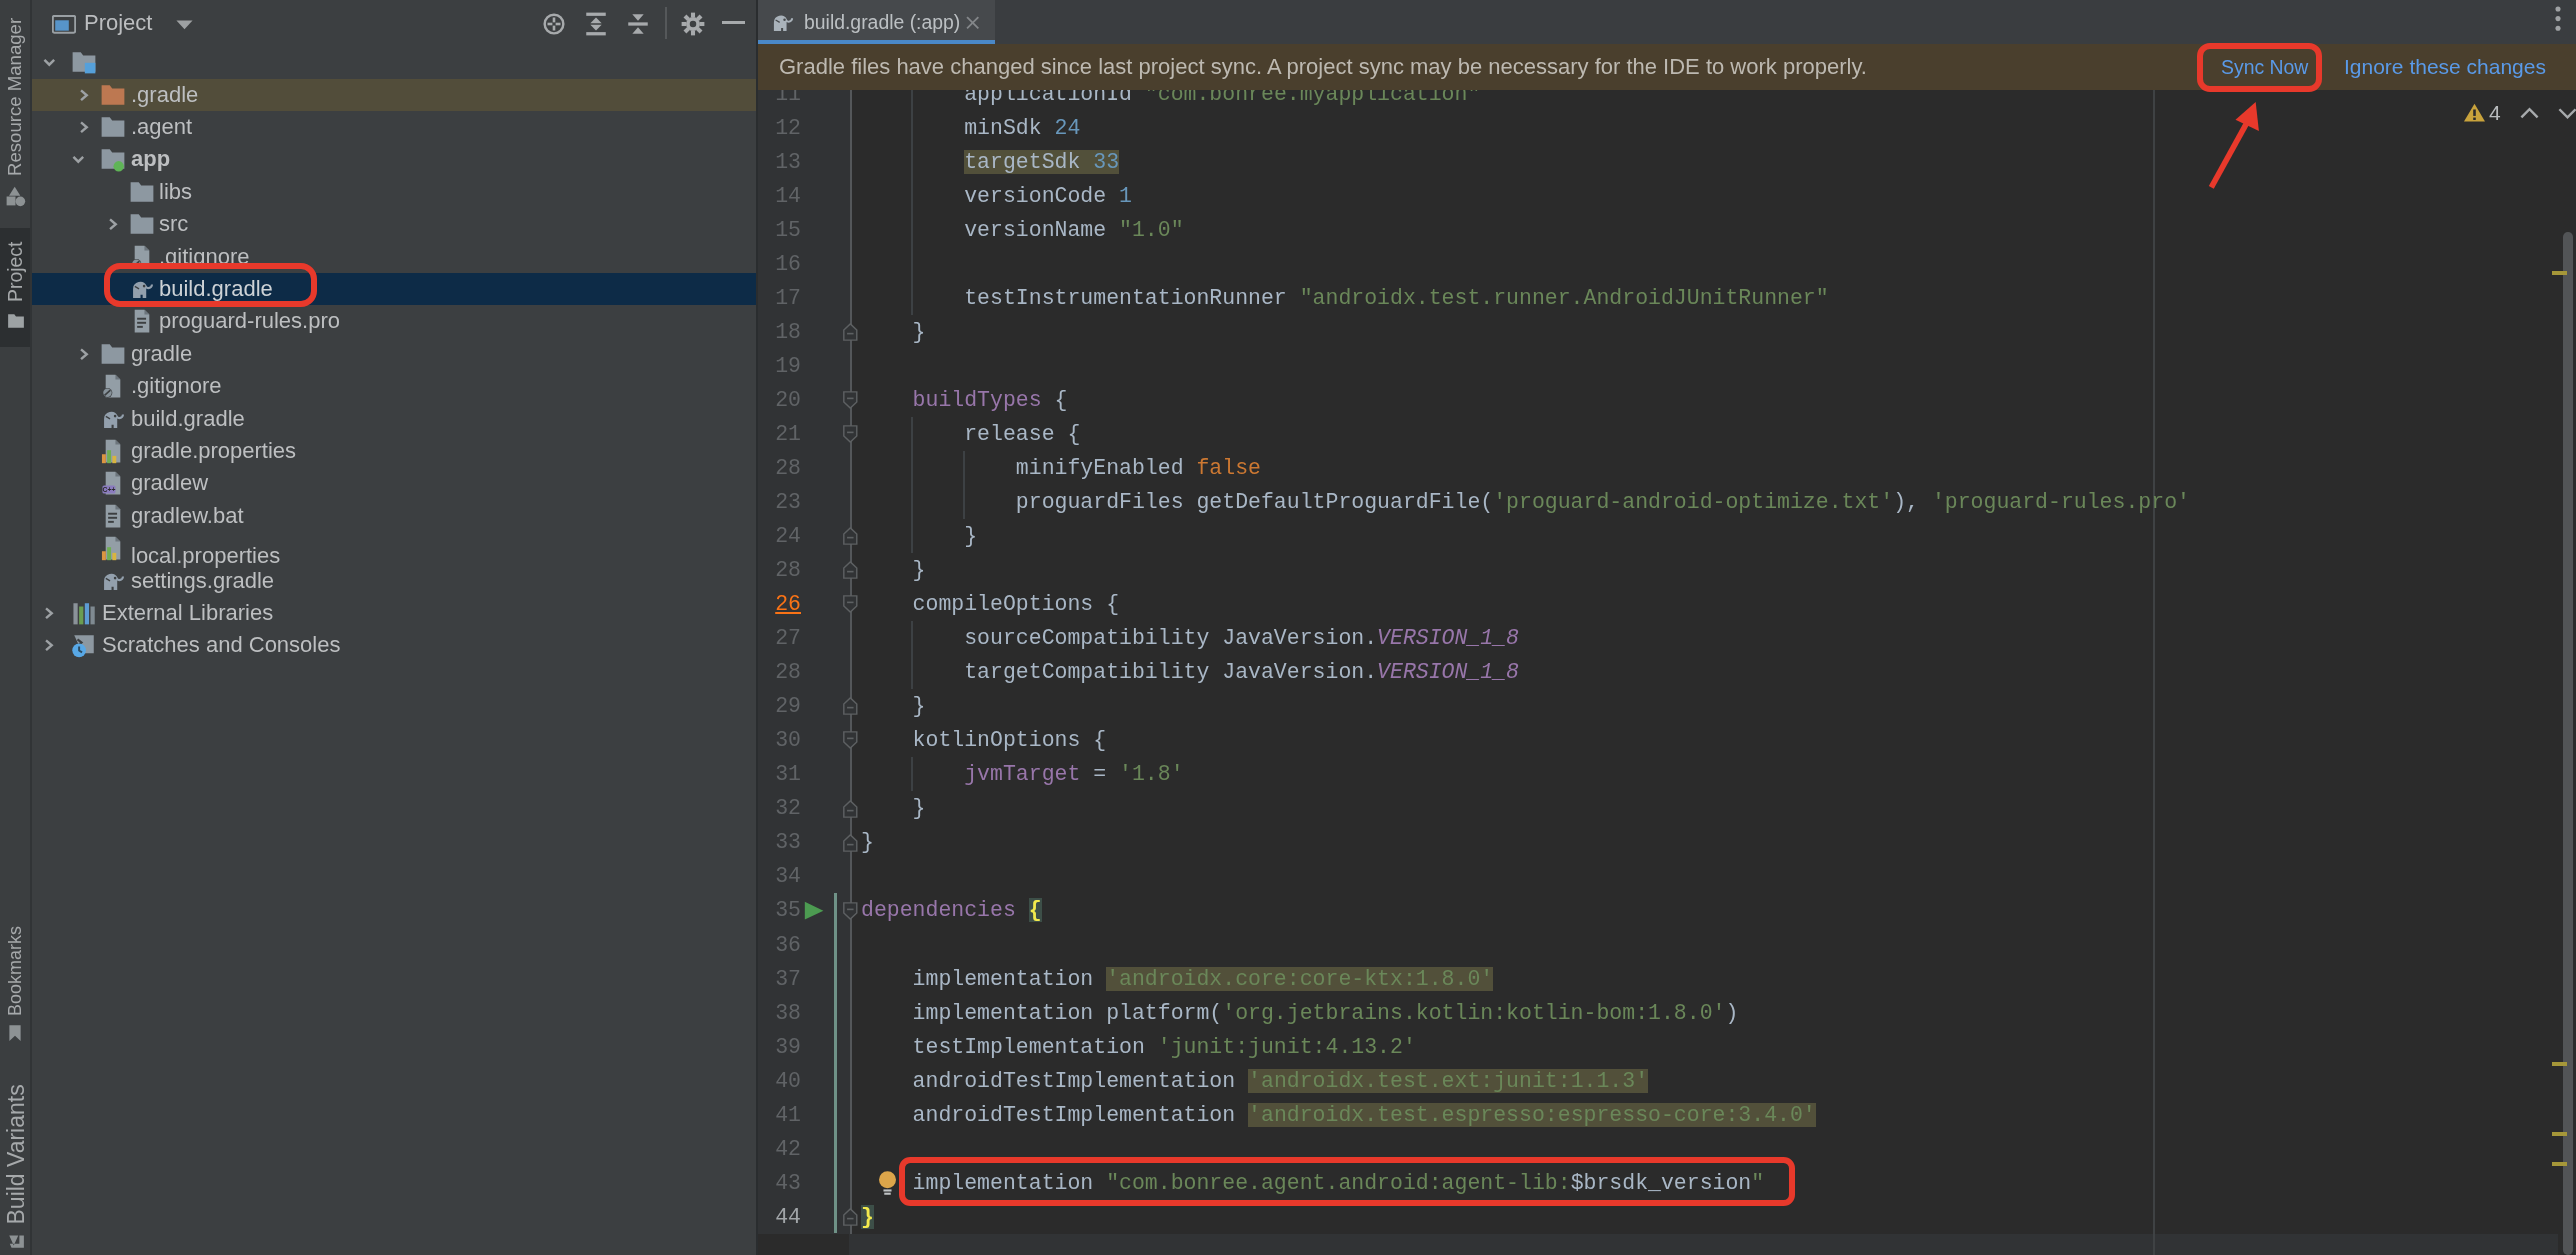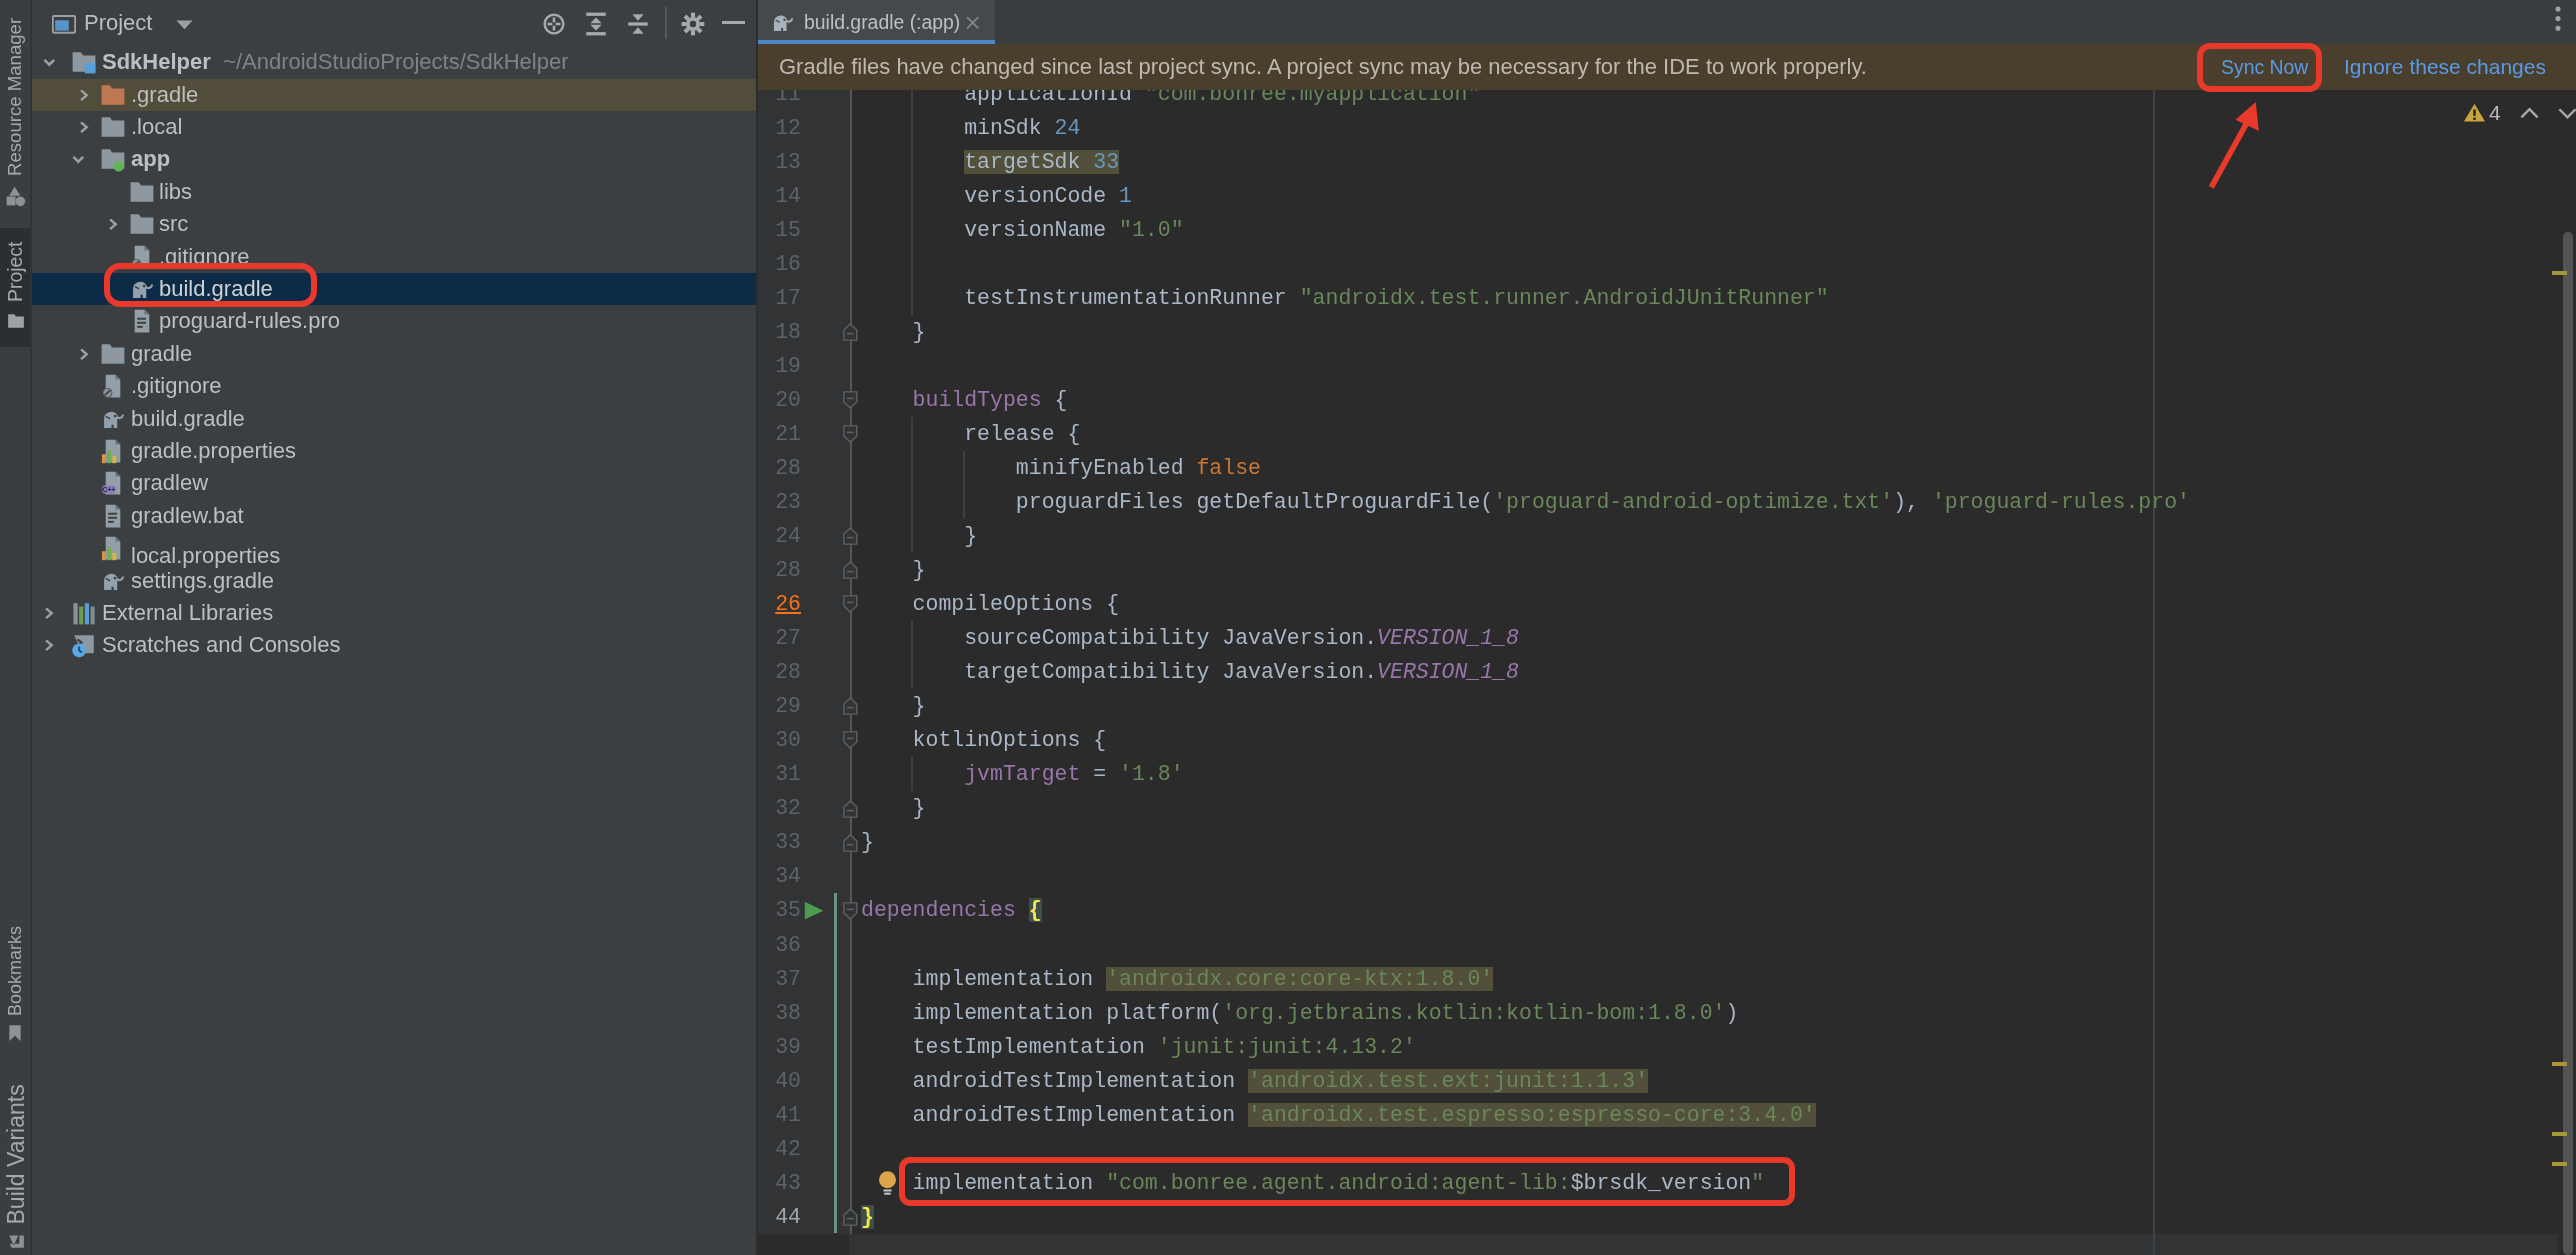--- a/index.html
+++ b/index.html
@@ -123,41 +123,40 @@
 <div id="tree">
 
 <div class="row" style="top:46px;">
   <svg class="chev" style="left:9.7px;" viewBox="0 0 18 18" width="14.6" height="14.6">
         <polyline points="3,6 9,12 15,6" fill="none" stroke="#9da1a4" stroke-width="3"></polyline>
       </svg>
   <svg class="icon" style="left:39px;" viewBox="0 0 16 16">
     <path d="M1 2 h5 l1.5 2 H15 v10 H1 z" fill="#8d98a1"></path>
     <rect x="8.5" y="8.5" width="6.5" height="6.5" fill="#55a0da"></rect>
   </svg>
-  <div class="lbl b" style="left:70px;">SdkHelper <span class="dim" style="font-weight:normal;">&nbsp;~/AndroidStudioProjects/SdkHelper</span></div>
 </div>
 
 <div class="row" style="top:79px;">
   <svg class="chev" style="left:45px;" viewBox="0 0 18 18" width="14.6" height="14.6">
         <polyline points="5,3 12,9 5,15" fill="none" stroke="#9da1a4" stroke-width="3"></polyline>
       </svg>
   <svg class="icon" style="left:68px;" viewBox="0 0 16 16">
         <path d="M1 2 h5 l1.5 2 H15 v10 H1 z" fill="#bd7851"></path>
       </svg>
   <div class="lbl" style="left:99px;">.gradle</div>
 </div>
 
 <div class="row" style="top:111px;">
   <svg class="chev" style="left:45px;" viewBox="0 0 18 18" width="14.6" height="14.6">
         <polyline points="5,3 12,9 5,15" fill="none" stroke="#9da1a4" stroke-width="3"></polyline>
       </svg>
   <svg class="icon" style="left:68px;" viewBox="0 0 16 16">
         <path d="M1 2 h5 l1.5 2 H15 v10 H1 z" fill="#8d98a1"></path>
       </svg>
-  <div class="lbl" style="left:99px;">.local</div>
+  <div class="lbl" style="left:99px;">.agent</div>
 </div>
 
 <div class="row" style="top:143px;">
   <svg class="chev" style="left:39px;" viewBox="0 0 18 18" width="14.6" height="14.6">
         <polyline points="3,6 9,12 15,6" fill="none" stroke="#9da1a4" stroke-width="3"></polyline>
       </svg>
   <svg class="icon" style="left:68px;" viewBox="0 0 16 16">
     <path d="M1 2 h5 l1.5 2 H15 v10 H1 z" fill="#8d98a1"></path>
     <circle cx="11.5" cy="12.5" r="3.2" fill="#5fb456"></circle>
   </svg>

